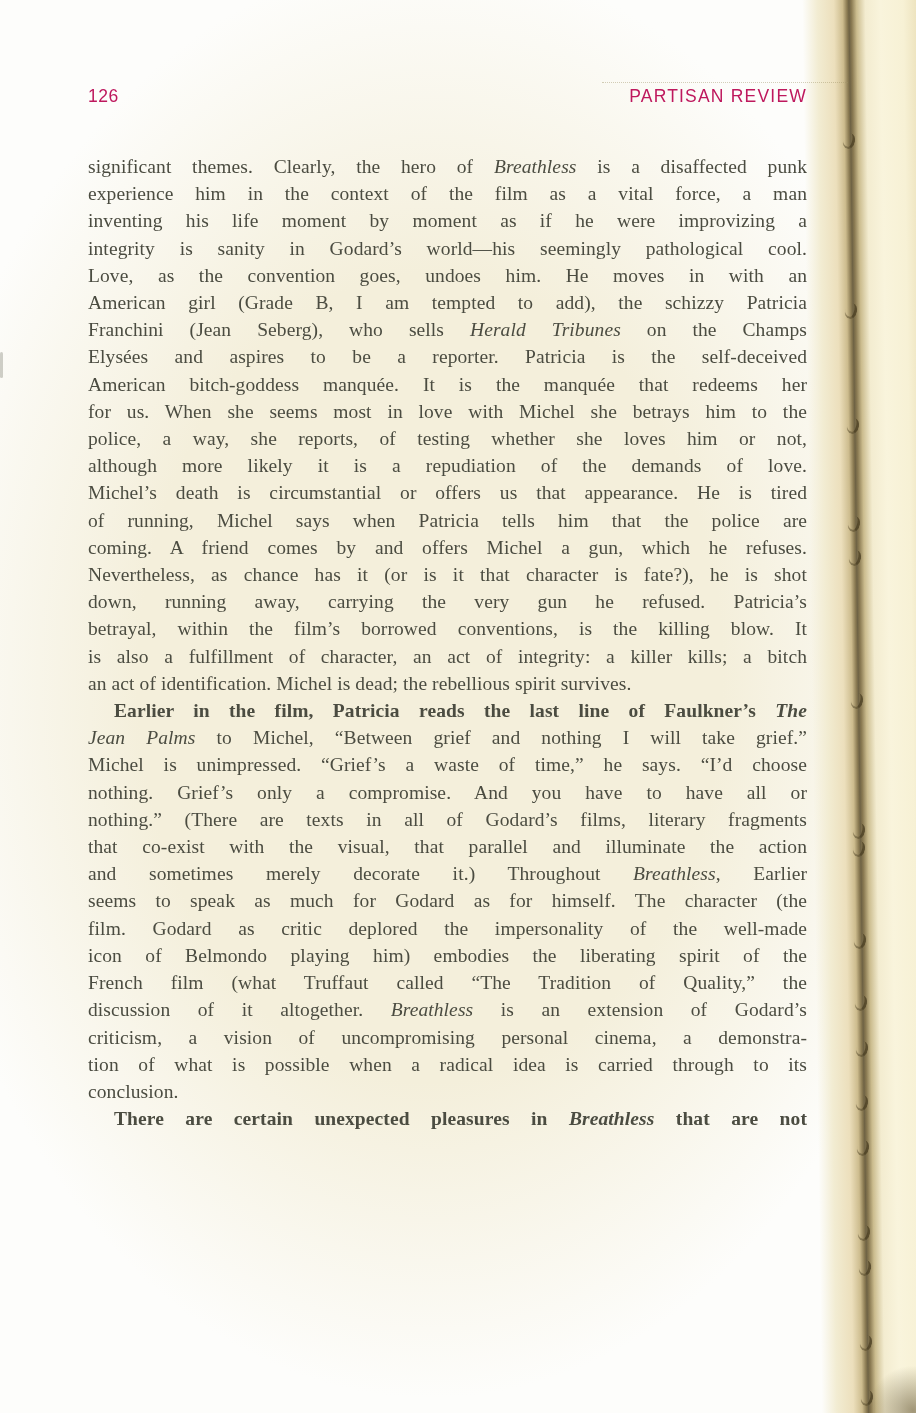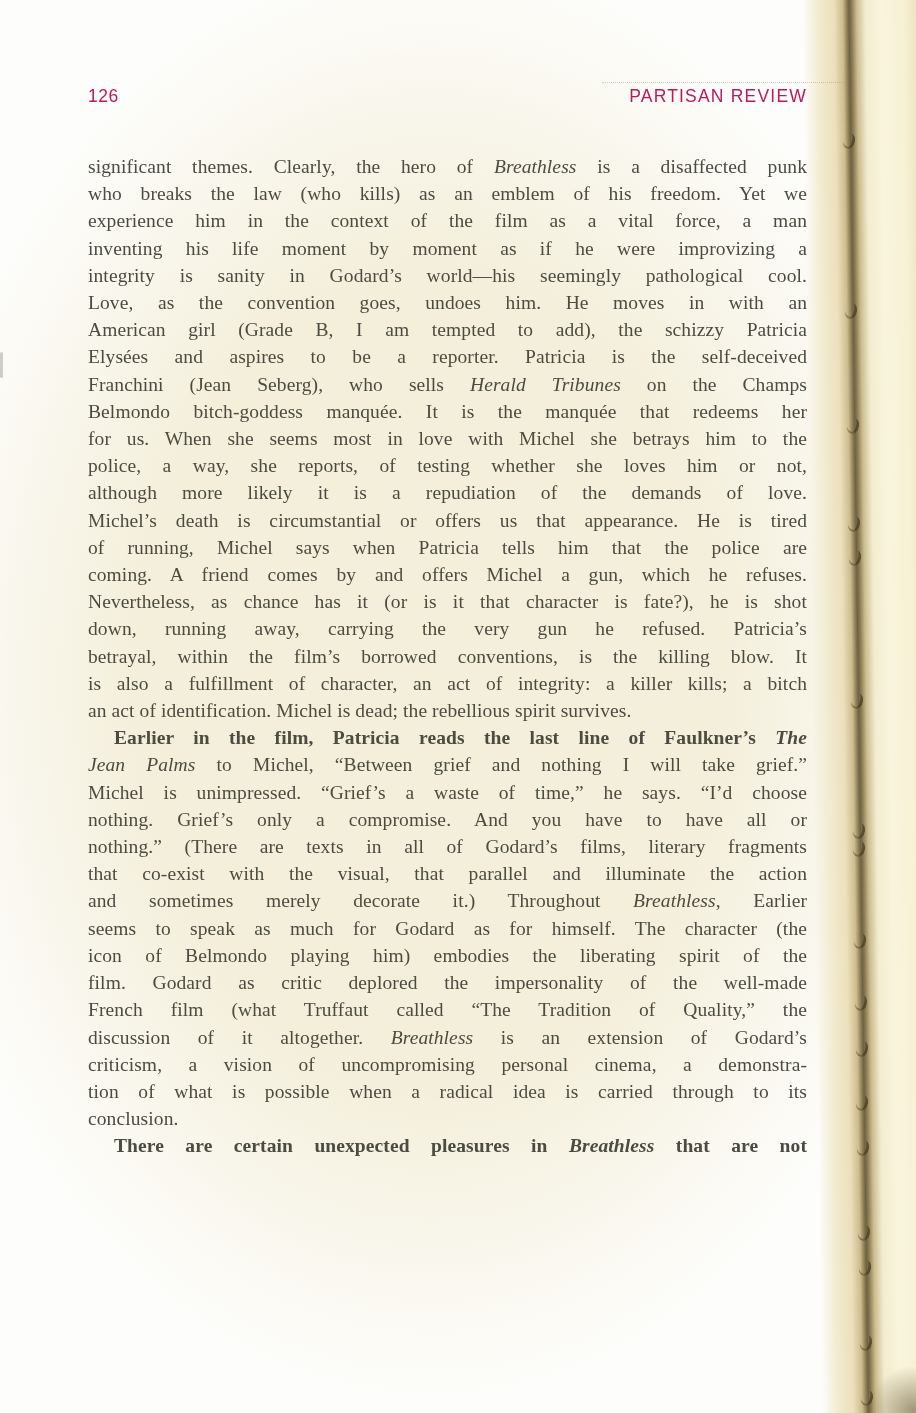--- a/index.html
+++ b/index.html
@@ -109,29 +109,28 @@
   <div class="left-edge-mark"></div>
 
   <div class="header">
     <span class="pageno">126</span>
     <span class="journal">PARTISAN REVIEW</span>
   </div>
 
   <div class="body-text" id="body-text">
       <div>
         <div class="text-line"><span>significant themes. Clearly, the hero of </span><em>Breathless</em><span> is a disaffected punk</span></div>
-        <div class="text-line"><span>who breaks the law (who kills) as an emblem of his freedom. Yet we</span></div>
         <div class="text-line"><span>experience him in the context of the film as a vital force, a man</span></div>
         <div class="text-line"><span>inventing his life moment by moment as if he were improvizing a</span></div>
         <div class="text-line"><span>integrity is sanity in Godard’s world—his seemingly pathological cool.</span></div>
         <div class="text-line"><span>Love, as the convention goes, undoes him. He moves in with an</span></div>
         <div class="text-line"><span>American girl (Grade B, I am tempted to add), the schizzy Patricia</span></div>
+        <div class="text-line"><span>Franchini (Jean Seberg), who sells </span><em>Herald Tribunes</em><span> on the Champs</span></div>
         <div class="text-line"><span>Elysées and aspires to be a reporter. Patricia is the self-deceived</span></div>
-        <div class="text-line"><span>Franchini (Jean Seberg), who sells </span><em>Herald Tribunes</em><span> on the Champs</span></div>
-        <div class="text-line"><span>Belmondo bitch-goddess manquée. It is the manquée that redeems her</span></div>
+        <div class="text-line"><span>American bitch-goddess manquée. It is the manquée that redeems her</span></div>
         <div class="text-line"><span>for us. When she seems most in love with Michel she betrays him to the</span></div>
         <div class="text-line"><span>police, a way, she reports, of testing whether she loves him or not,</span></div>
         <div class="text-line"><span>although more likely it is a repudiation of the demands of love.</span></div>
         <div class="text-line"><span>Michel’s death is circumstantial or offers us that appearance. He is tired</span></div>
         <div class="text-line"><span>of running, Michel says when Patricia tells him that the police are</span></div>
         <div class="text-line"><span>coming. A friend comes by and offers Michel a gun, which he refuses.</span></div>
         <div class="text-line"><span>Nevertheless, as chance has it (or is it that character is fate?), he is shot</span></div>
         <div class="text-line"><span>down, running away, carrying the very gun he refused. Patricia’s</span></div>
         <div class="text-line"><span>betrayal, within the film’s borrowed conventions, is the killing blow. It</span></div>
         <div class="text-line"><span>is also a fulfillment of character, an act of integrity: a killer kills; a bitch</span></div>
@@ -139,22 +138,22 @@
       </div>
       <div>
         <div class="text-line indent"><span>Earlier in the film, Patricia reads the last line of Faulkner’s </span><em>The</em></div>
         <div class="text-line"><em>Jean Palms</em><span> to Michel, “Between grief and nothing I will take grief.”</span></div>
         <div class="text-line"><span>Michel is unimpressed. “Grief’s a waste of time,” he says. “I’d choose</span></div>
         <div class="text-line"><span>nothing. Grief’s only a compromise. And you have to have all or</span></div>
         <div class="text-line"><span>nothing.” (There are texts in all of Godard’s films, literary fragments</span></div>
         <div class="text-line"><span>that co-exist with the visual, that parallel and illuminate the action</span></div>
         <div class="text-line"><span>and sometimes merely decorate it.) Throughout </span><em>Breathless</em><span>, Earlier</span></div>
         <div class="text-line"><span>seems to speak as much for Godard as for himself. The character (the</span></div>
+        <div class="text-line"><span>film. Godard as critic deplored the impersonality of the well-made</span></div>
         <div class="text-line"><span>icon of Belmondo playing him) embodies the liberating spirit of the</span></div>
-        <div class="text-line"><span>film. Godard as critic deplored the impersonality of the well-made</span></div>
         <div class="text-line"><span>French film (what Truffaut called “The Tradition of Quality,” the</span></div>
         <div class="text-line"><span>discussion of it altogether. </span><em>Breathless</em><span> is an extension of Godard’s</span></div>
         <div class="text-line"><span>criticism, a vision of uncompromising personal cinema, a demonstra-</span></div>
         <div class="text-line"><span>tion of what is possible when a radical idea is carried through to its</span></div>
         <div class="text-line para-end"><span>conclusion.</span></div>
       </div>
       <div>
         <div class="text-line indent"><span>There are certain unexpected pleasures in </span><em>Breathless</em><span> that are not</span></div>
       </div>
     </div>

